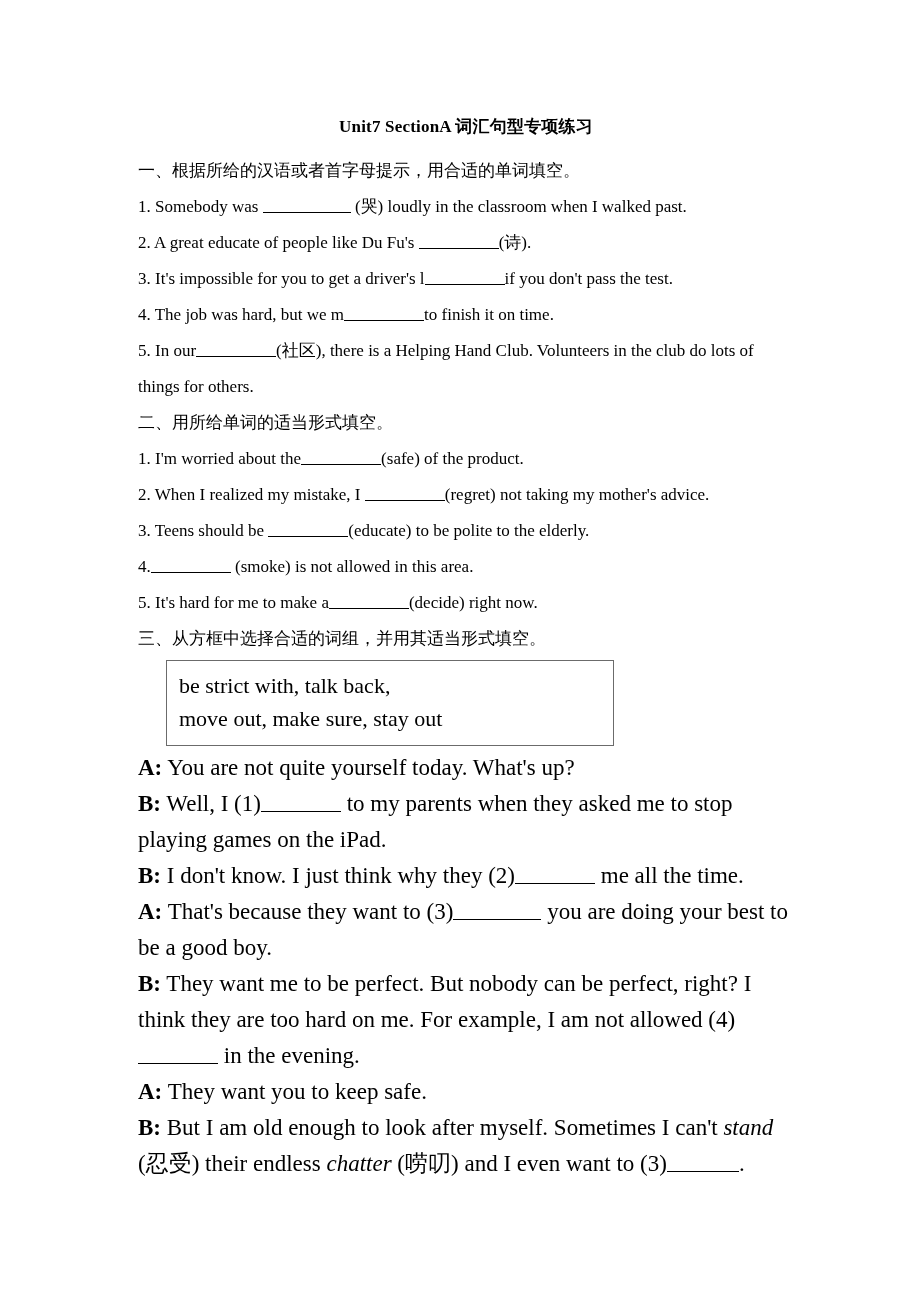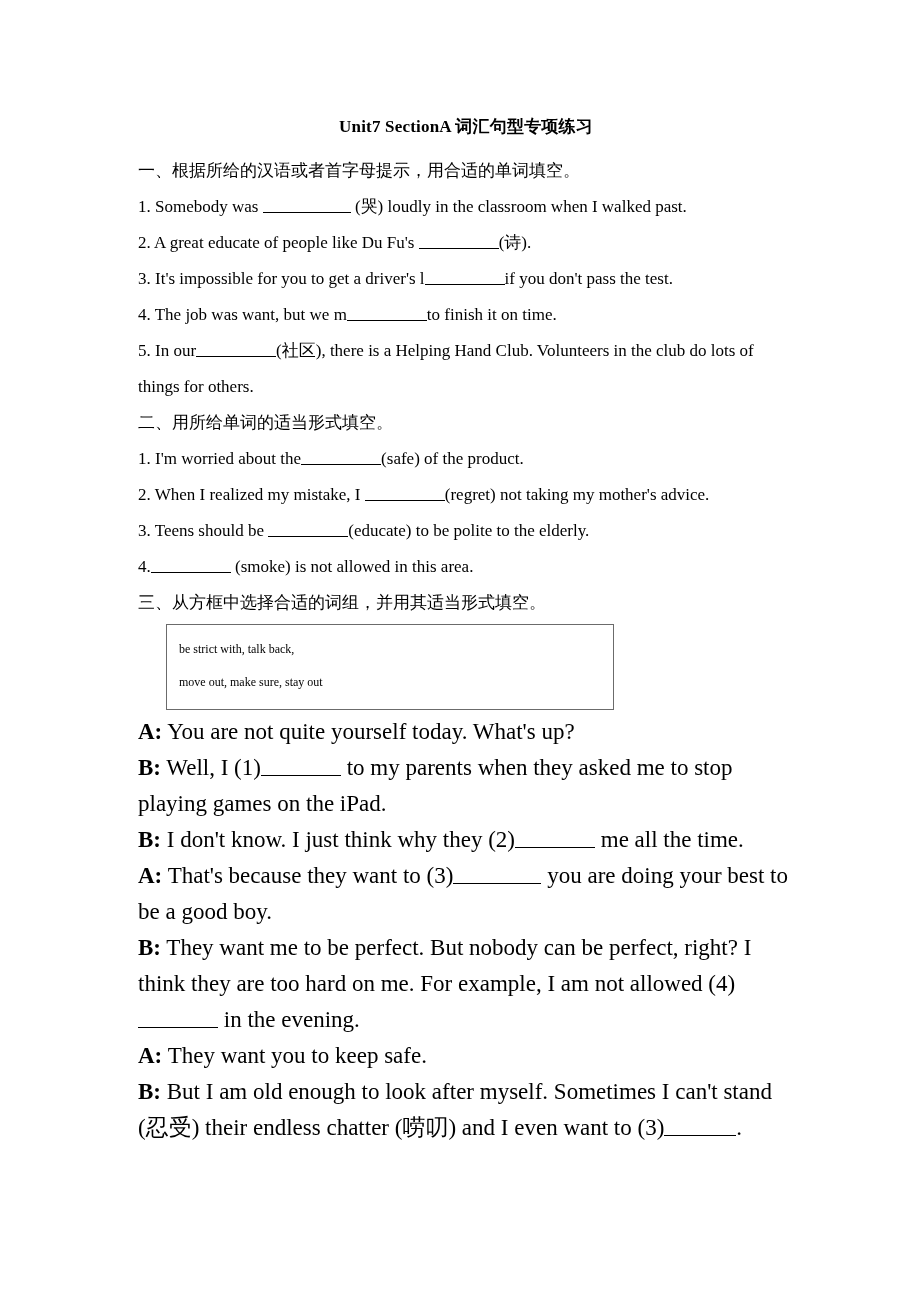--- a/index.html
+++ b/index.html
@@ -58,33 +58,34 @@
   .b-lg { width: 88px; }
 
   .wordbox {
     box-sizing: border-box;
     width: 448px;
     margin: 3px 0 4px 28px;
     border: 1px solid #6b6b6b;
     padding: 8px 12px 10px 12px;
   }
   .wordbox .wb-line {
-    font-size: 12px;
+    font-size: 22px;
     line-height: 33px;
     margin: 0;
   }
   .dlg {
     font-size: 23px;
     line-height: 36px;
     margin: 0;
   }
   .spk {
     font-weight: bold;
   }
   .ital {
+    font-style: italic;
   }
 </style>
 </head>
 <body>
 
 <div class="page">
   <div class="content">
 
     <p class="doc-title">Unit7 SectionA 词汇句型专项练习</p>
 
@@ -103,21 +104,21 @@
       <span class="blank b-md"></span><span>(诗).</span>
     </p>
 
     <p class="q-line">
       <span>3.</span>
       <span>It's impossible for you to get a driver's l</span><span class="blank b-md"></span><span>if you don't pass the test.</span>
     </p>
 
     <p class="q-line">
       <span>4.</span>
-      <span>The job was want, but we m</span><span class="blank b-md"></span><span>to finish it on time.</span>
+      <span>The job was hard, but we m</span><span class="blank b-md"></span><span>to finish it on time.</span>
     </p>
 
     <p class="q-line wrap">
       <span>5.</span>
       <span>In our</span><span class="blank b-md"></span><span>(社区), there is a Helping Hand Club. Volunteers in the club do lots of things for others.</span>
     </p>
 
     <p class="section-heading">二、用所给单词的适当形式填空。</p>
 
     <p class="q-line">
@@ -135,20 +136,24 @@
       <span>3.</span>
       <span>Teens should be</span>
       <span class="blank b-md"></span><span>(educate) to be polite to the elderly.</span>
     </p>
 
     <p class="q-line">
       <span>4.</span><span class="blank b-md"></span>
       <span>(smoke) is not allowed in this area.</span>
     </p>
 
+    <p class="q-line">
+      <span>5.</span>
+      <span>It's hard for me to make a</span><span class="blank b-md"></span><span>(decide) right now.</span>
+    </p>
 
     <p class="section-heading">三、从方框中选择合适的词组，并用其适当形式填空。</p>
 
     <div class="wordbox">
       <p class="wb-line">be strict with, talk back,</p>
       <p class="wb-line">move out, make sure, stay out</p>
     </div>
 
     <p class="dlg">
       <span class="spk">A:</span>

